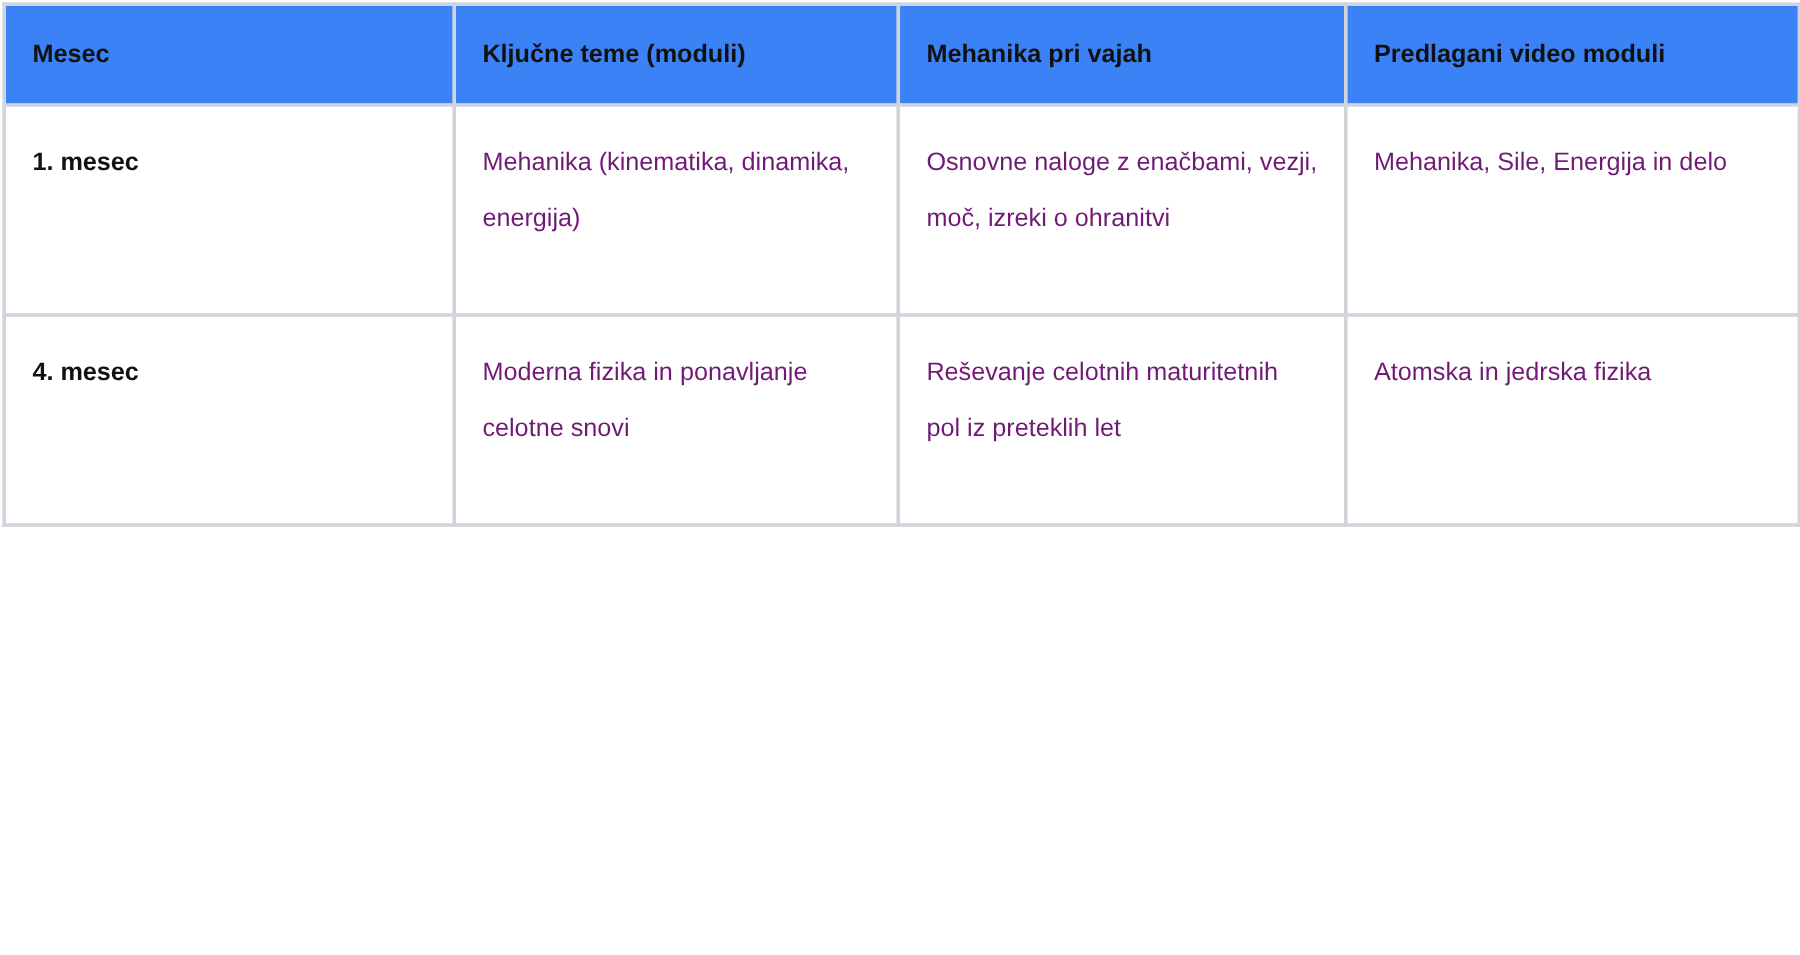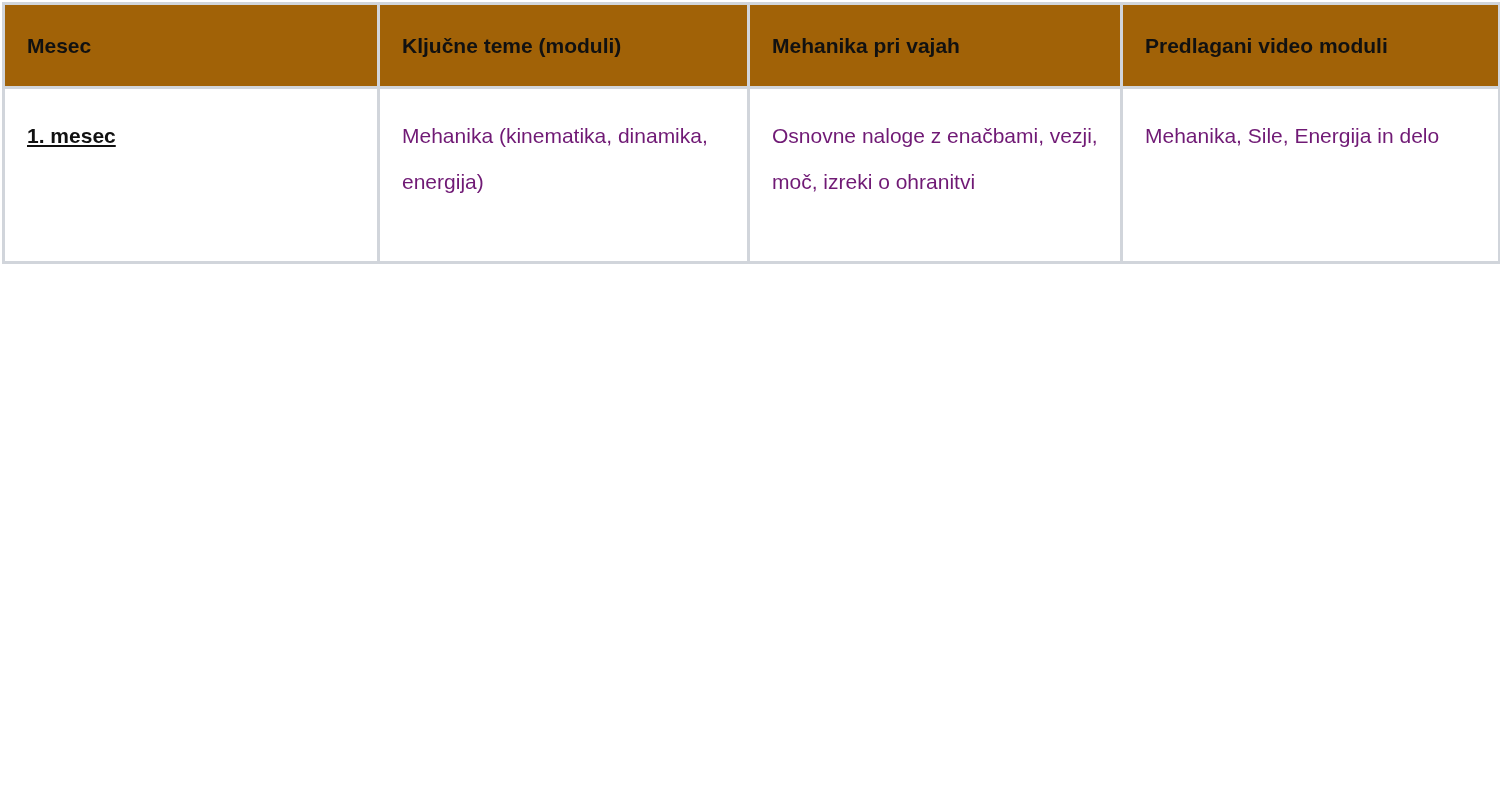--- a/index.html
+++ b/index.html
@@ -12,33 +12,33 @@
   }
   th, td {
     border: 3px solid #d1d5db;
     text-align: left;
     vertical-align: top;
     padding: 0 22px;
     font-size: 21px;
     line-height: 46px;
   }
   th {
-    background: #a16207;
+    background: #3b82f6;
     color: #111111;
     font-weight: bold;
     height: 81px;
     vertical-align: middle;
   }
   td {
     color: #701a75;
     height: 126px;
     padding-top: 24px;
     padding-bottom: 22px;
   }
-  td.month { color: #111111; font-weight: bold; text-decoration: underline; }
+  td.month { color: #111111; font-weight: bold; }
   col.c1 { width: 375px; }
   col.c2 { width: 370px; }
   col.c3 { width: 373px; }
   col.c4 { width: 378px; }
 </style>
 </head>
 <body>
 
 <table>
   <colgroup>
@@ -55,14 +55,20 @@
       <th>Predlagani video moduli</th>
     </tr>
   </thead>
   <tbody>
     <tr>
       <td class="month">1. mesec</td>
       <td>Mehanika (kinematika, dinamika, energija)</td>
       <td>Osnovne naloge z enačbami, vezji, moč, izreki o ohranitvi</td>
       <td>Mehanika, Sile, Energija in delo</td>
     </tr>
+    <tr>
+      <td class="month">4. mesec</td>
+      <td>Moderna fizika in ponavljanje celotne snovi</td>
+      <td>Reševanje celotnih maturitetnih pol iz preteklih let</td>
+      <td>Atomska in jedrska fizika</td>
+    </tr>
   </tbody>
 </table>
 
 </body></html>

